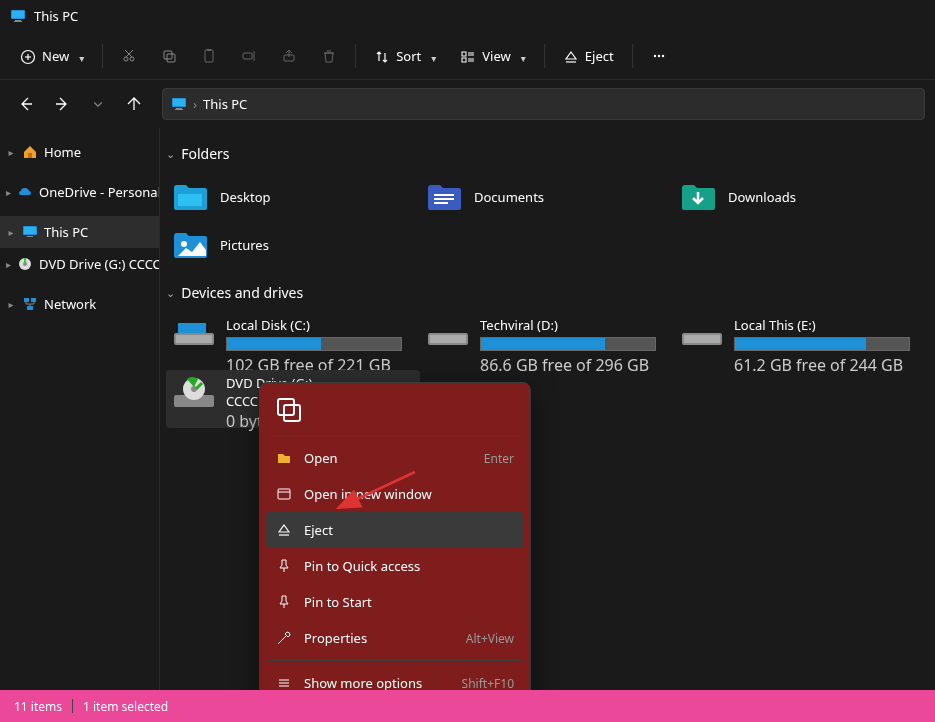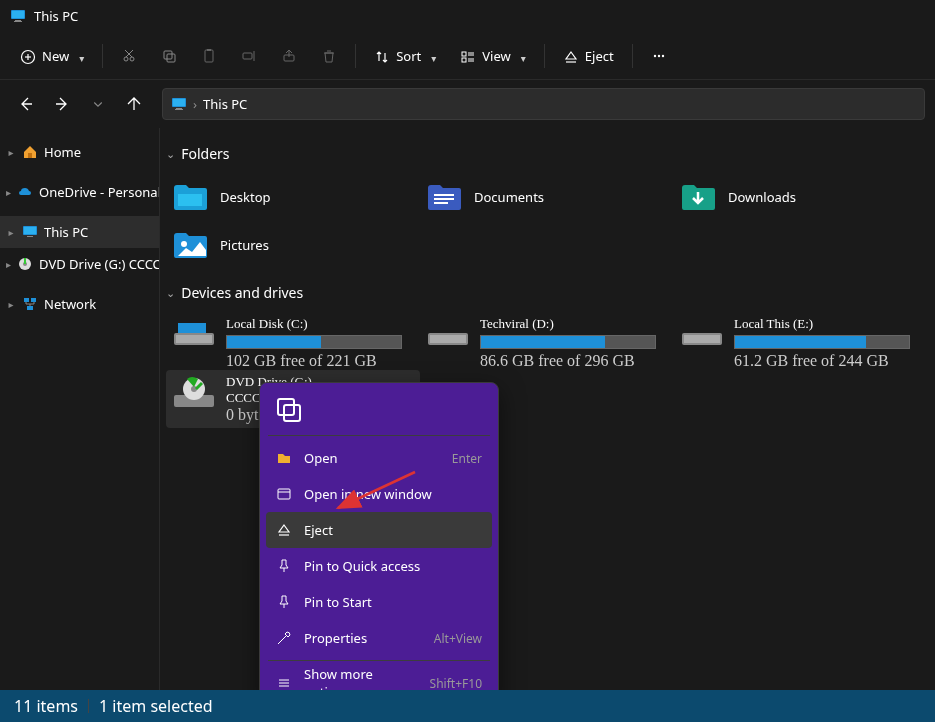--- a/index.html
+++ b/index.html
@@ -31,38 +31,38 @@
 .side-item.active { background:#2d2d2d; }
 .side-item .chev { color:#888; width:10px; font-size:10px; text-align:center; }
 .side-item svg { width:16px; height:16px; flex-shrink:0; }
 .content { flex:1; padding:10px 0 0 6px; position:relative; overflow:hidden; }
 .section-hdr { display:flex; align-items:center; gap:6px; margin:6px 0 10px 0; color:#fff; font-size:14px; }
 .section-hdr .chev { color:#aaa; font-size:11px; }
 .folders { display:flex; flex-wrap:wrap; gap:0; }
 .folder { display:flex; align-items:center; width:254px; height:48px; gap:12px; padding-left:6px; }
 .folder .ficon { width:36px; height:36px; border-radius:4px; display:flex; align-items:center; justify-content:center; }
 .devices { display:flex; flex-wrap:wrap; gap:0; }
-.drive { display:flex; width:254px; height:58px; gap:10px; padding:4px 6px; align-items:flex-start; border-radius:4px;font-family:Liberation Serif, serif; }
+.drive { display:flex; width:254px; height:58px; gap:10px; padding:4px 6px; align-items:flex-start; border-radius:4px; }
 .drive.sel { background:#2d2d2d; }
 .drive .dicon { width:44px; height:36px; display:flex; align-items:center; justify-content:center; }
 .drive .dinfo { flex:1; padding-right:12px; }
 .drive .bar { height:14px; background:#555; margin:3px 0; position:relative; border:1px solid #666; }
 .drive .bar .fill { position:absolute; left:0; top:0; bottom:0; background:#1e90d8; }
 .drive .sub { color:#ccc; font-size:16px; }
-.ctxmenu { position:absolute; background:#4c1d95; border:1px solid #3a3a3a; border-radius:8px; padding:6px; width:240px; box-shadow:0 8px 24px rgba(0,0,0,0.5); }
+.ctxmenu { position:absolute; background:#7f1d1d; border:1px solid #3a3a3a; border-radius:8px; padding:6px; width:272px; box-shadow:0 8px 24px rgba(0,0,0,0.5); }
 .ctx-iconrow { display:flex; gap:4px; padding:4px 6px 6px 6px; }
 .ctx-iconbtn { width:32px; height:32px; display:flex; align-items:center; justify-content:center; border-radius:4px; color:#fff; }
 .ctx-item { display:flex; align-items:center; height:36px; padding:0 10px; gap:12px; border-radius:4px; }
 .ctx-item.hover { background:#3a3a3a; }
 .ctx-item svg { width:16px; height:16px; }
 .ctx-item .lbl { flex:1; }
 .ctx-item .short { color:#999; font-size:12px; }
 .ctx-sep { height:1px; background:#3d3d3d; margin:4px 2px; }
 .arrow { position:absolute; pointer-events:none; }
-.statusbar { position:absolute; bottom:0; left:0; right:0; height:32px; display:flex; align-items:center; padding:0 14px; gap:10px; background:#0c4a6e; font-size:16px; }
+.statusbar { position:absolute; bottom:0; left:0; right:0; height:32px; display:flex; align-items:center; padding:0 14px; gap:10px; background:#ec4899; font-size:12px; }
 .statusbar .ssep { width:1px; height:14px; background:#444; }
 .chevdown::after { content:"\25BE"; color:#ccc; margin-left:4px; font-size:10px; }
 </style>
 </head>
 <body>
 
 <div class="titlebar">
   <svg viewBox="0 0 16 16">
       <rect x="1" y="2" width="14" height="9" rx="1" fill="#1e90d8"></rect>
       <rect x="2" y="3" width="12" height="7" fill="#2bb0f0"></rect>

